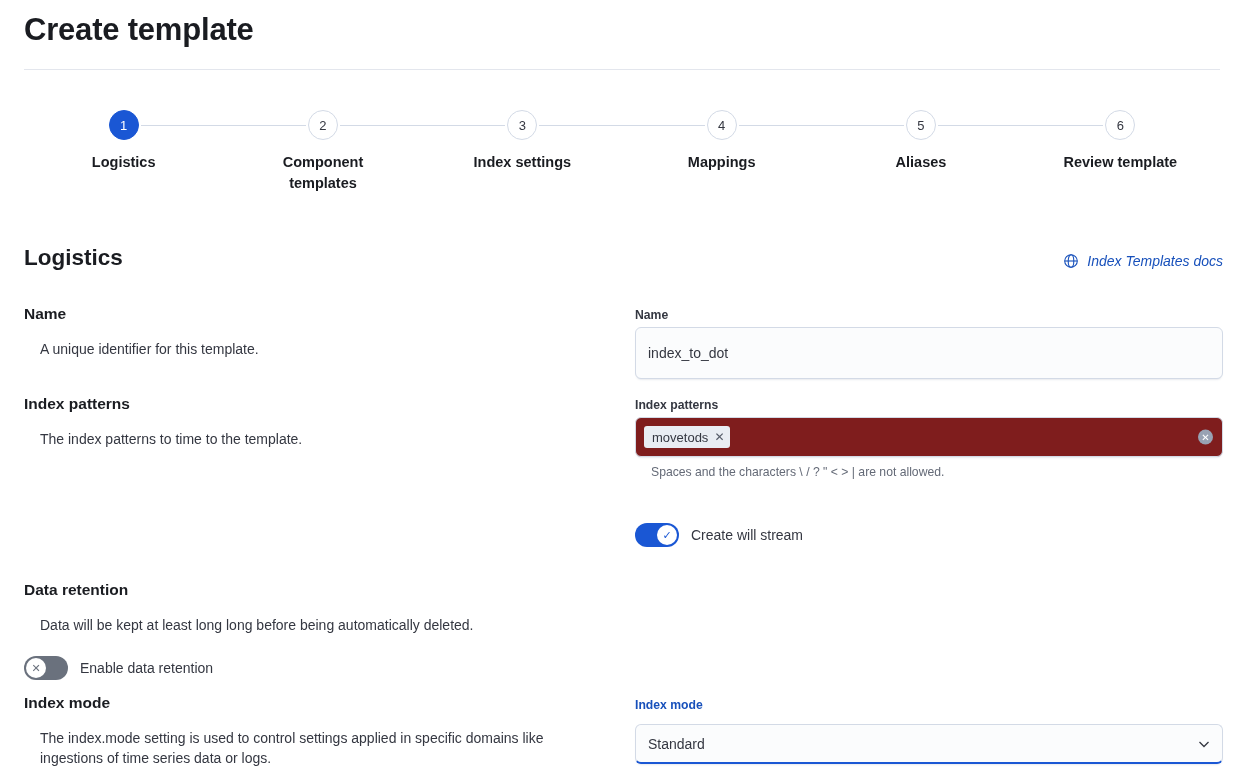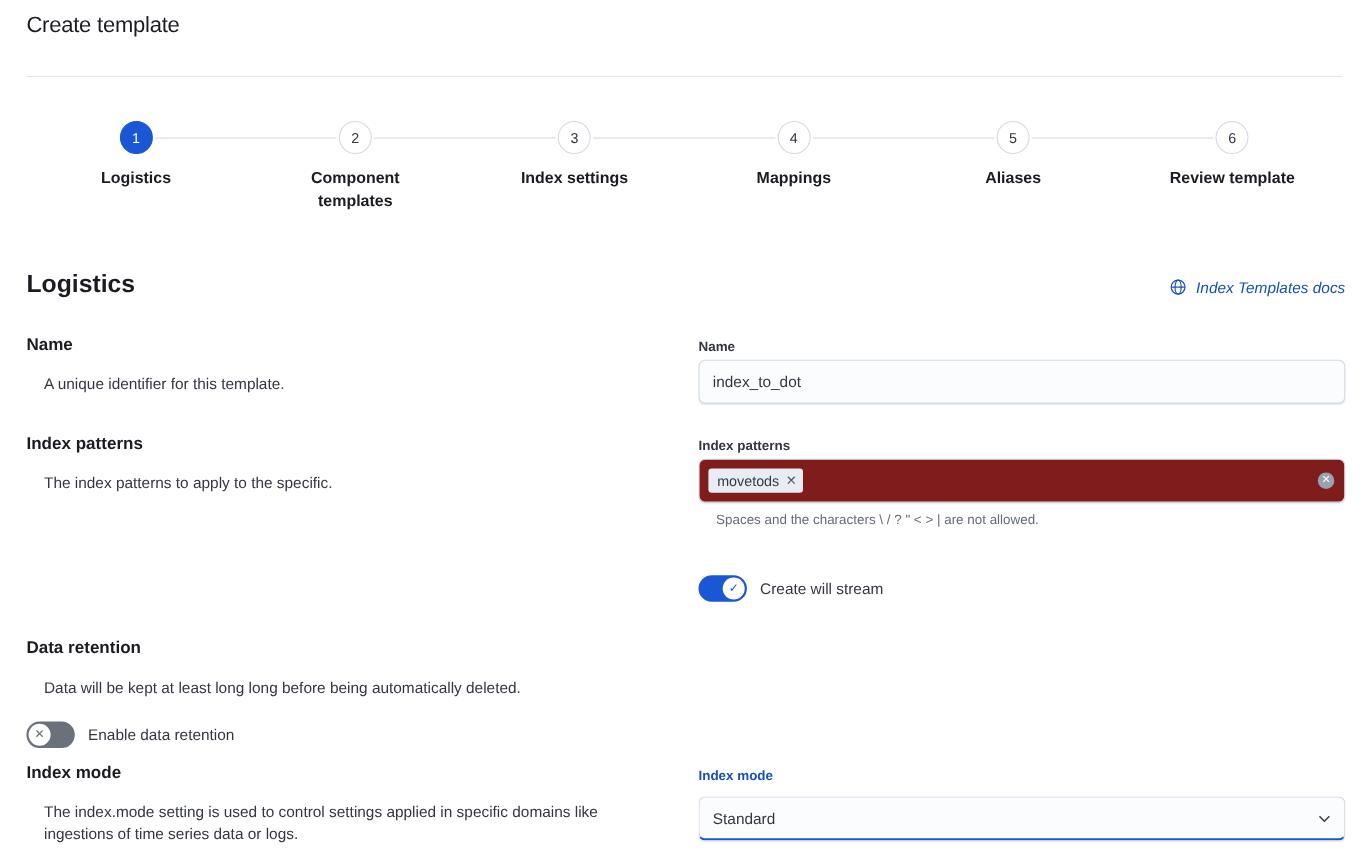--- a/index.html
+++ b/index.html
@@ -9,22 +9,22 @@
     background: #ffffff;
     font-family: "Liberation Sans", sans-serif;
     color: #343741;
     overflow: hidden;
   }
   .page { position: relative; width: 1243px; height: 784px; }
 
   .page-title {
     position: absolute;
     left: 24px; top: 12px;
-    font-size: 20px;
-    font-weight: 400;
+    font-size: 31px;
+    font-weight: 700;
     color: #1a1c21;
     letter-spacing: -0.2px;
   }
   .title-rule {
     position: absolute;
     left: 24px; top: 69px;
     width: 1196px; height: 1px;
     background: #e3e6ed;
   }
 
@@ -131,21 +131,21 @@
     font-size: 12.2px;
     font-weight: 600;
     color: #343741;
     margin-bottom: 5px;
     display: block;
   }
   .input-label.focused { color: #1750bb; }
 
   .text-input {
     width: 100%;
-    height: 40px;
+    height: 52px;
     background: #fbfcfd;
     border: 1px solid #d3dae6;
     border-radius: 6px;
     box-shadow: 0 1px 1px -1px rgba(152,162,179,0.2), 0 2px 2px -1px rgba(152,162,179,0.2);
     padding: 0 12px;
     font-size: 14px;
     color: #343741;
     font-family: "Liberation Sans", sans-serif;
     outline: none;
   }
@@ -312,21 +312,21 @@
     <div class="field-title">Name</div>
     <div class="field-desc">A unique identifier for this template.</div>
   </div>
   <div class="right-col" style="top:308px;">
     <label class="input-label">Name</label>
     <input class="text-input" type="text" value="index_to_dot" style="">
   </div>
 
   <div class="left-col" style="top:395px;">
     <div class="field-title">Index patterns</div>
-    <div class="field-desc">The index patterns to apply to the specific.</div>
+    <div class="field-desc">The index patterns to time to the template.</div>
   </div>
   <div class="right-col" style="top:398px;">
     <label class="input-label">Index patterns</label>
     <div class="combo">
       <span class="pill">
         <span>movetods</span>
         <span class="x">✕</span>
       </span>
       <span class="combo-clear">✕</span>
     </div>

